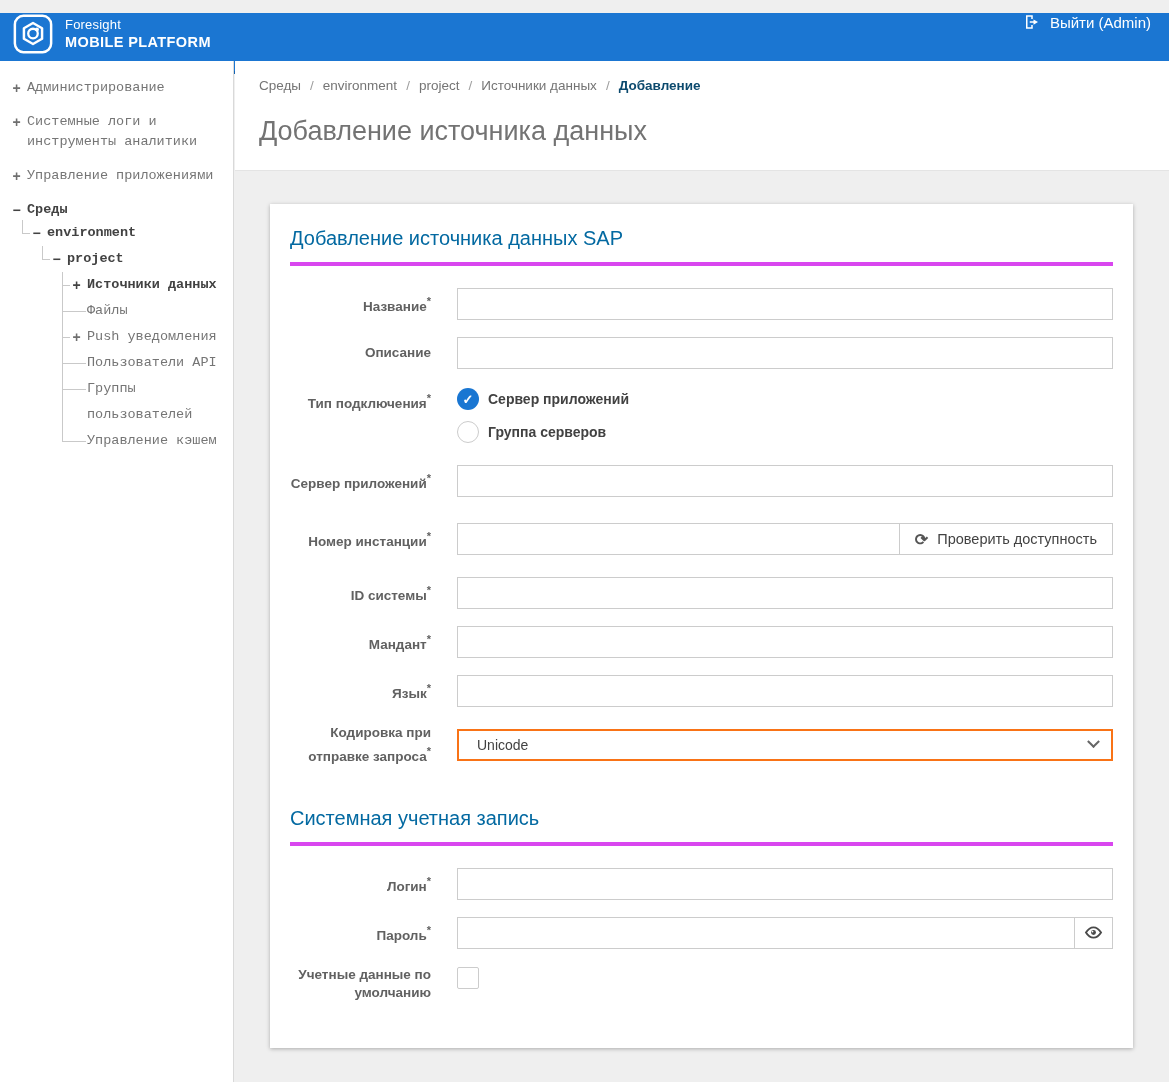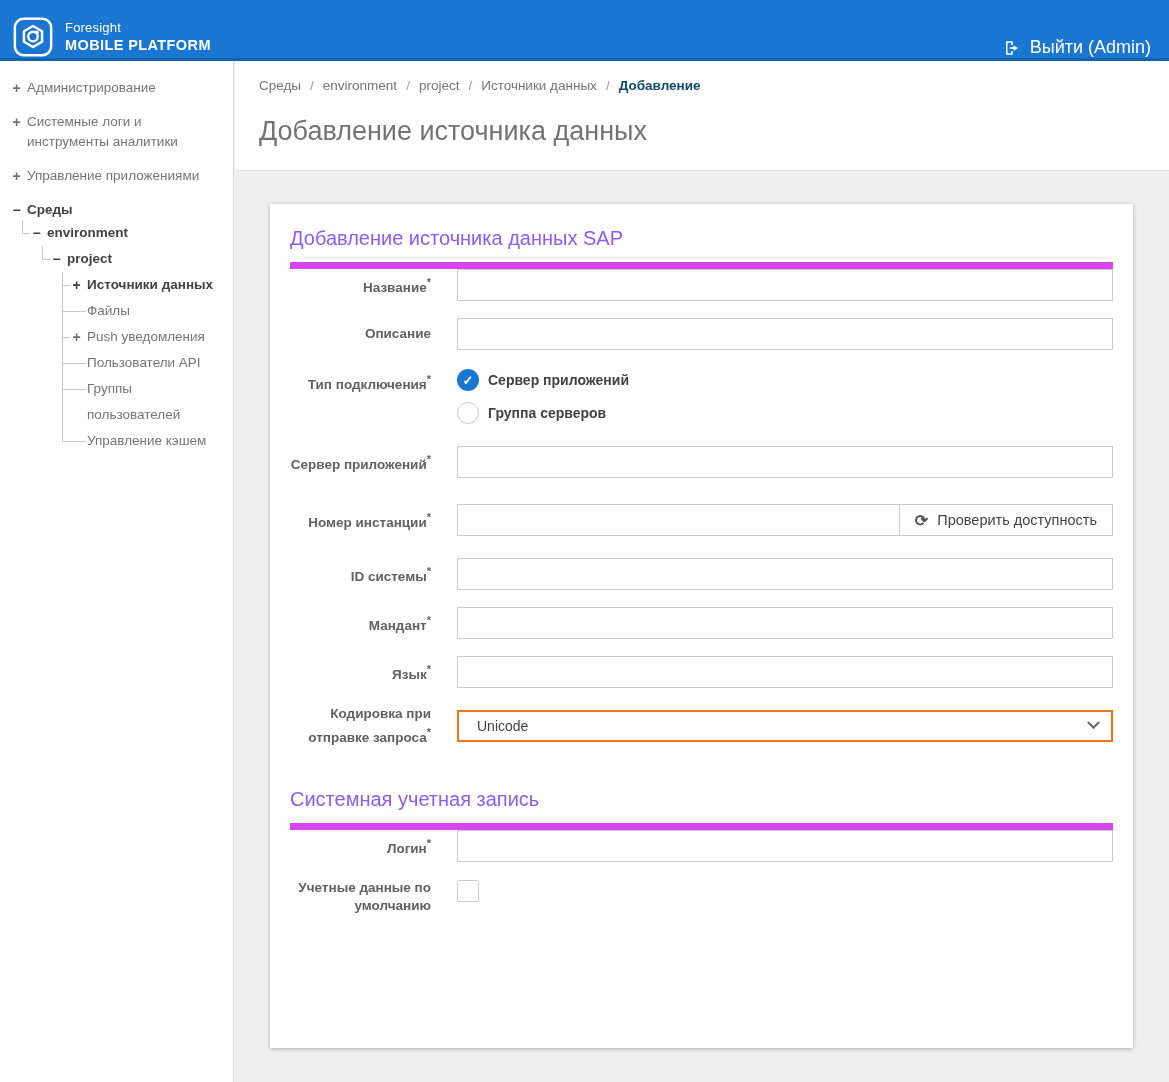--- a/index.html
+++ b/index.html
@@ -4,46 +4,46 @@
 <style>
   * { box-sizing: border-box; margin: 0; padding: 0; }
   html,body { width:1169px; height:1082px; overflow:hidden; }
   body {
     font-family: "Liberation Sans", sans-serif;
     background:#efefef; color:#424242; position:relative;
   }
 
   
   .header {
-    position:absolute; top:0; left:0; width:1169px; height:61px;
+    position:absolute; top:13px; left:0; width:1169px; height:61px;
     background:#1b76d2; border-bottom:3px solid #1563b0;
-    display:flex; align-items:flex-end; padding:0 18px 0 12px; color:#fff;
+    display:flex; align-items:flex-start; padding:0 18px 0 12px; color:#fff;
   }
   .logo-wrap { display:flex; align-items:center; }
   .logo-box { width:42px; height:42px; flex:none; }
   .logo-text { margin-left:11px; line-height:1.25; }
   .logo-line1 { font-size:13px; font-weight:400; letter-spacing:.2px; }
   .logo-line2 { font-size:14.5px; font-weight:700; letter-spacing:.4px; }
   .header-title { position:absolute; left:326px; top:0; line-height:58px; font-size:17px; }
   .logout { margin-left:auto; display:flex; align-items:center; gap:9px; cursor:pointer; }
-  .logout-label { font-size:18px; }
+  .logout-label { font-size:15px; }
 
   
   .sidebar {
     position:absolute; top:61px; left:0; width:234px; height:1021px;
     background:#fff; border-right:1px solid #d9d9d9; padding:17px 6px 0 2px;
     font-size:13.5px; overflow:hidden;
   }
   .tree, .tree ul { list-style:none; }
   .tree > li.top { padding-left:8px; margin-bottom:14px; }
   .row { display:flex; align-items:flex-start; cursor:pointer; }
   .top .row { line-height:20px; }
   .exp { font-weight:900; width:13px; margin-right:4px; flex:none; font-size:14px;
          color:#6f6f6f; text-align:center; }
-  .lbl { flex:1; color:#757575; }
+  .lbl { flex:1; color:#757575;font-family:Liberation Mono, monospace; }
   .bold > .row > .exp, .bold > .row > .lbl { color:#424242; font-weight:700; }
   ul.sub { padding-left:12px; }
   li.node { position:relative; padding-left:8px; }
   li.node > .row { line-height:26px; }
   li.node::before { content:''; position:absolute; left:0; top:0; height:100%;
                     border-left:1px solid #c9c9c9; }
   li.node:last-child::before { height:13px; }
   li.node::after { content:''; position:absolute; left:0; top:13px; width:8px;
                    border-top:1px solid #c9c9c9; }
   li.node.no-exp::after { width:24px; }
@@ -56,22 +56,22 @@
   .crumb { cursor:pointer; }
   .crumb-sep { color:#9e9e9e; }
   .crumb-current { color:#0c4a6e; font-weight:700; }
   .page-title { margin-top:23px; font-size:27px; font-weight:400; color:#737373; }
 
   
   .card {
     margin:33px 0 0 35px; width:863px; height:844px; background:#fff;
     box-shadow:0 1px 4px rgba(0,0,0,.28); padding:14px 20px 30px 20px; overflow:hidden;
   }
-  .form-title { font-size:20px; font-weight:400; color:#8b5cf6;
-                padding:9px 0 12px; border-bottom:7px solid #d946ef; }
+  .form-title { font-size:20px; font-weight:400; color:#0369a1;
+                padding:9px 0 12px; border-bottom:4px solid #d946ef; margin-bottom:22px; }
   .frow { display:flex; align-items:center; margin-bottom:17px; }
   .frow.top-align { align-items:flex-start;justify-content:space-between; }
   .flabel { flex:0 0 141px; margin-right:26px; text-align:right; font-weight:700;
             font-size:13.5px; color:#616161; line-height:18px; }
   sup { font-size:11px; }
   .fctrl { flex:1; display:flex; }
   .finput { flex:1; height:32px; border:1px solid #ccc; background:#fff;
             padding:0 10px; font-size:14px; color:#424242; outline:none; min-width:0; }
   .append-btn { margin-left:-1px; border:1px solid #ccc; background:#fff; cursor:pointer;
                 display:flex; align-items:center; gap:9px; padding:0 15px;
@@ -313,20 +313,35 @@
 
     <h2 class="form-title section-gap">Системная учетная запись</h2>
 
     <div class="frow">
       <label class="flabel"><span>Логин</span><sup>*</sup></label>
       <div class="fctrl">
           <input class="finput" type="text" style="">
         </div>
     </div>
 
+    <div class="frow">
+      <label class="flabel"><span>Пароль</span><sup>*</sup></label>
+      <div class="fctrl">
+        <input class="finput" type="password" style="">
+        <button class="eye-btn">
+          <span style="display:flex;">
+            <svg viewBox="0 0 24 24" width="19" height="19">
+              <path d="M12 5.5C6.5 5.5 2.5 12 2.5 12S6.5 18.5 12 18.5 21.5 12 21.5 12 17.5 5.5 12 5.5z" fill="none" stroke="#4a4a4a" stroke-width="2.4"></path>
+              <circle cx="12" cy="12" r="3.1" fill="#4a4a4a"></circle>
+              <circle cx="10.8" cy="10.8" r="1.1" fill="#fff"></circle>
+            </svg>
+          </span>
+        </button>
+      </div>
+    </div>
 
     <div class="frow top-align">
       <label class="flabel"><span>Учетные данные по умолчанию</span></label>
       <div class="fctrl" style="padding-top:1px;">
         <div class="checkbox"></div>
       </div>
     </div>
 
   </section>
 </main>

